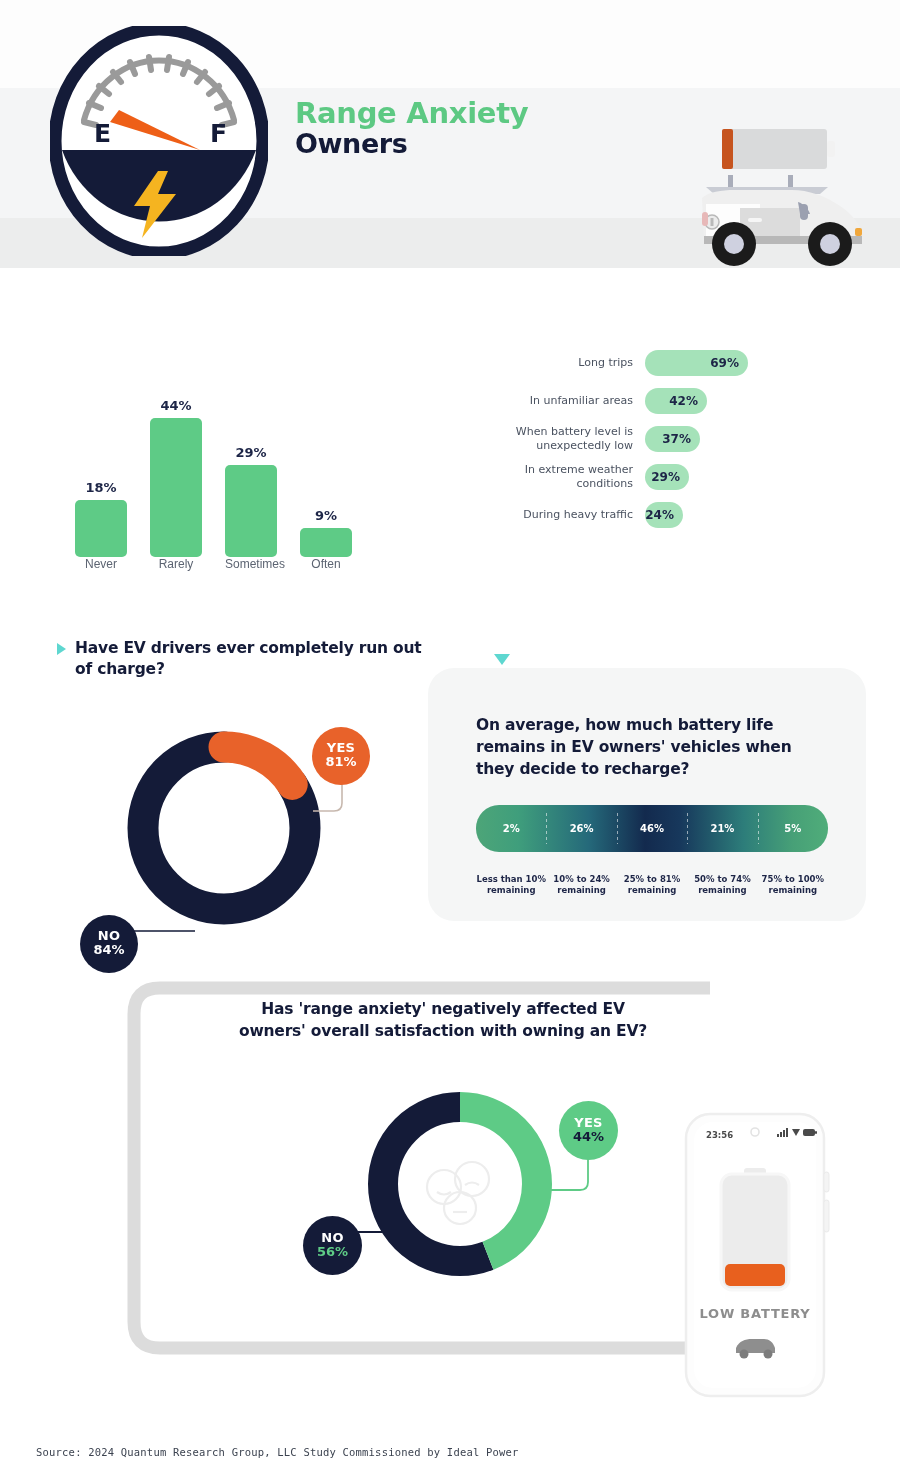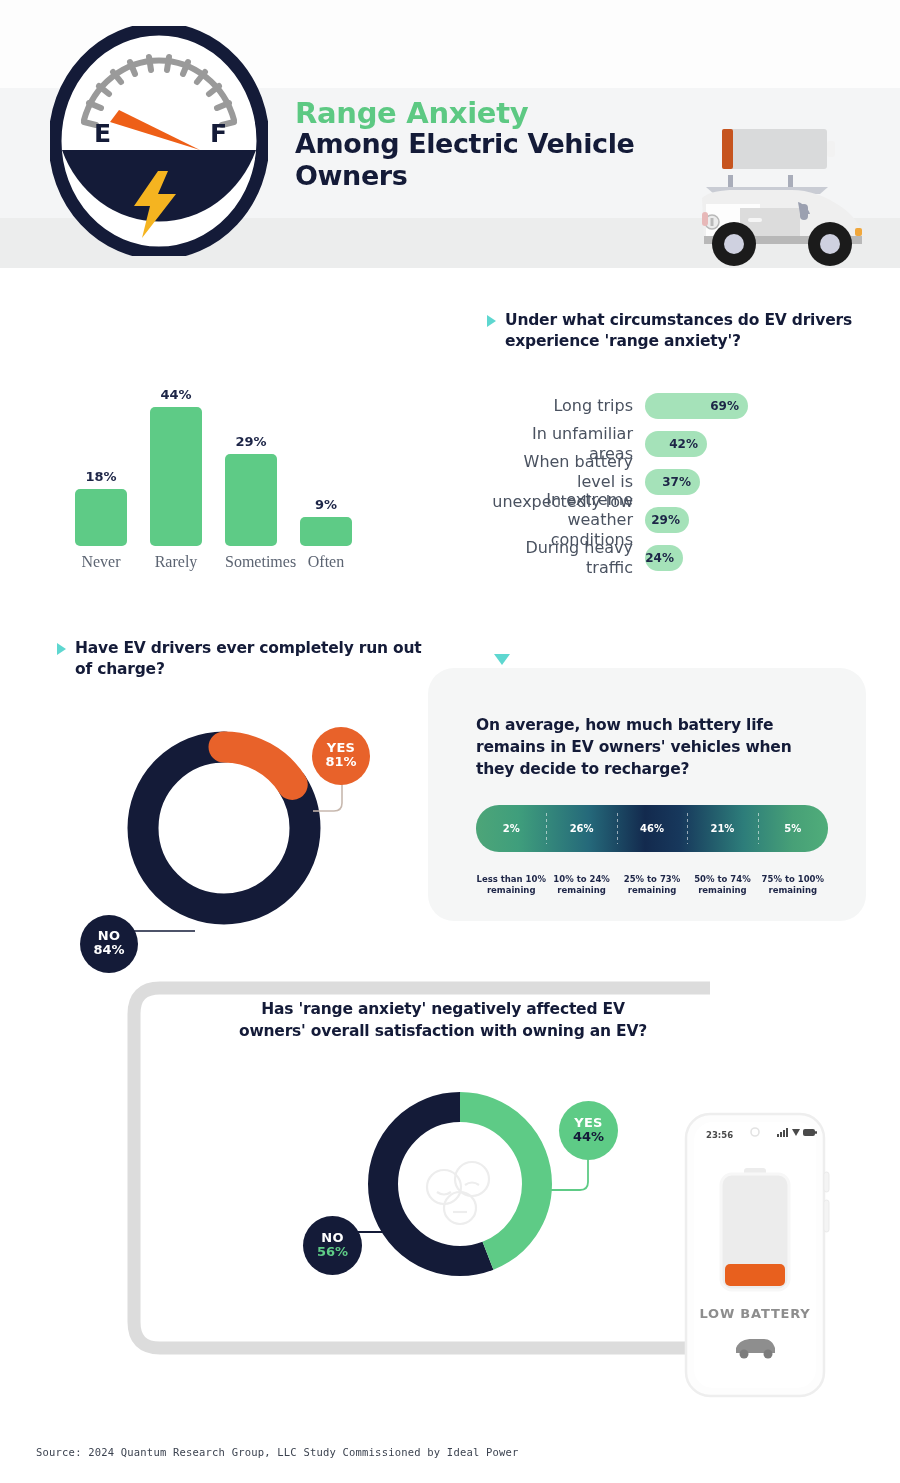--- a/index.html
+++ b/index.html
@@ -55,31 +55,31 @@
   #q1-chart { position:relative; margin-top:46px; height:215px; }
   .vbar-col { position:absolute; bottom:0; width:52px; text-align:center; }
   .vbar-val {
     font-size:13px; font-weight:800; color:#1d2547; margin-bottom:5px;
     font-family:"DejaVu Sans", sans-serif;
   }
   .vbar {
     background:#5ecb86; border-radius:5px; width:52px; margin:0 auto;
   }
   .vbar-lbl {
-    margin-top:7px; font-size:16px; color:#5c6472; font-weight:400;
-    font-family:Liberation Serif, serif;
+    font-size:12px; color:#5c6472; font-weight:400;
+    font-family:Liberation Sans, sans-serif;
   }
 
   
   #q2 { position:absolute; left:487px; top:310px; width:400px; }
   #q2-rows { margin-top:34px; }
   .hrow { display:flex; align-items:center; height:38px; }
   .hrow-lbl {
     width:158px; text-align:right; padding-right:12px;
-    font-size:16px; line-height:1.25; color:#4a5260; font-weight:400;
+    font-size:11px; line-height:1.25; color:#4a5260; font-weight:400;
     font-family:"DejaVu Sans", sans-serif;
   }
   .hpill {
     height:26px; background:#a5e2b9; border-radius:13px;
     display:flex; align-items:center; justify-content:flex-end; padding-right:9px;
   }
   .hpill-val {
     font-size:12px; font-weight:800; color:#1d2547;
     font-family:"DejaVu Sans", sans-serif;
   }
@@ -175,21 +175,20 @@
       <path d="M 34 94 A 78 82 0 0 1 184 94" fill="none" stroke="#9a9a9a" stroke-width="6" stroke-linecap="round"></path>
       <polygon points="69,84 150,124 60,96" fill="#ee5f17"></polygon>
       <text x="44" y="116" font-family="DejaVu Sans, sans-serif" font-size="25" font-weight="700" fill="#141b38">E</text>
       <text x="160" y="116" font-family="DejaVu Sans, sans-serif" font-size="25" font-weight="700" fill="#141b38">F</text>
       <polygon points="108,145 84,180 100,180 92,212 126,168 108,168 118,145" fill="#f5b420"></polygon>
     </svg>
   </div>
 
   <div id="title-block">
     <div class="title-l1">Range Anxiety</div>
-    <div class="title-l2">Among Electric Vehicle</div>
     <div class="title-l2">Owners</div>
   </div>
 
   <div id="car-wrap">
     <svg width="190" height="158" viewBox="0 0 190 158">
 
       <rect x="22" y="17" width="105" height="40" rx="3" fill="#d9dadb"></rect>
       <rect x="22" y="17" width="11" height="40" rx="2" fill="#c6541f"></rect>
       <rect x="127" y="29" width="8" height="16" rx="2" fill="#f2f2f2"></rect>
 
@@ -236,24 +235,20 @@
     </div>
     <div class="vbar-col" style="left:243px;">
       <div class="vbar-val">9%</div>
       <div class="vbar" style="height:29px;"></div>
       <div class="vbar-lbl">Often</div>
     </div>
   </div>
 </div>
 
 <div id="q2">
-  <div class="qtitle">
-    <span class="tri"></span>
-    <span class="txt">Under what circumstances do EV drivers experience 'range anxiety'?</span>
-  </div>
   <div id="q2-rows">
     <div class="hrow">
       <div class="hrow-lbl">Long trips</div>
       <div class="hpill" style="width:103px;">
         <span class="hpill-val">69%</span>
       </div>
     </div>
     <div class="hrow">
       <div class="hrow-lbl">In unfamiliar areas</div>
       <div class="hpill" style="width:62px;">
@@ -313,21 +308,21 @@
   <div id="batbar">
     <div class="bseg">2%</div>
     <div class="bseg">26%</div>
     <div class="bseg">46%</div>
     <div class="bseg">21%</div>
     <div class="bseg">5%</div>
   </div>
   <div id="batlabels">
     <div class="blbl">Less than 10% remaining</div>
     <div class="blbl">10% to 24% remaining</div>
-    <div class="blbl">25% to 73% remaining</div>
+    <div class="blbl">25% to 81% remaining</div>
     <div class="blbl">50% to 74% remaining</div>
     <div class="blbl">75% to 100% remaining</div>
   </div>
 </div>
 
 <div id="q5">
   <svg id="cable" width="620" height="420">
     <path d="M600 28 L50 28 Q24 28 24 54 L24 362 Q24 388 50 388 L600 388" fill="none" stroke="#dcdcdc" stroke-width="13" stroke-linecap="butt"></path>
   </svg>
 

